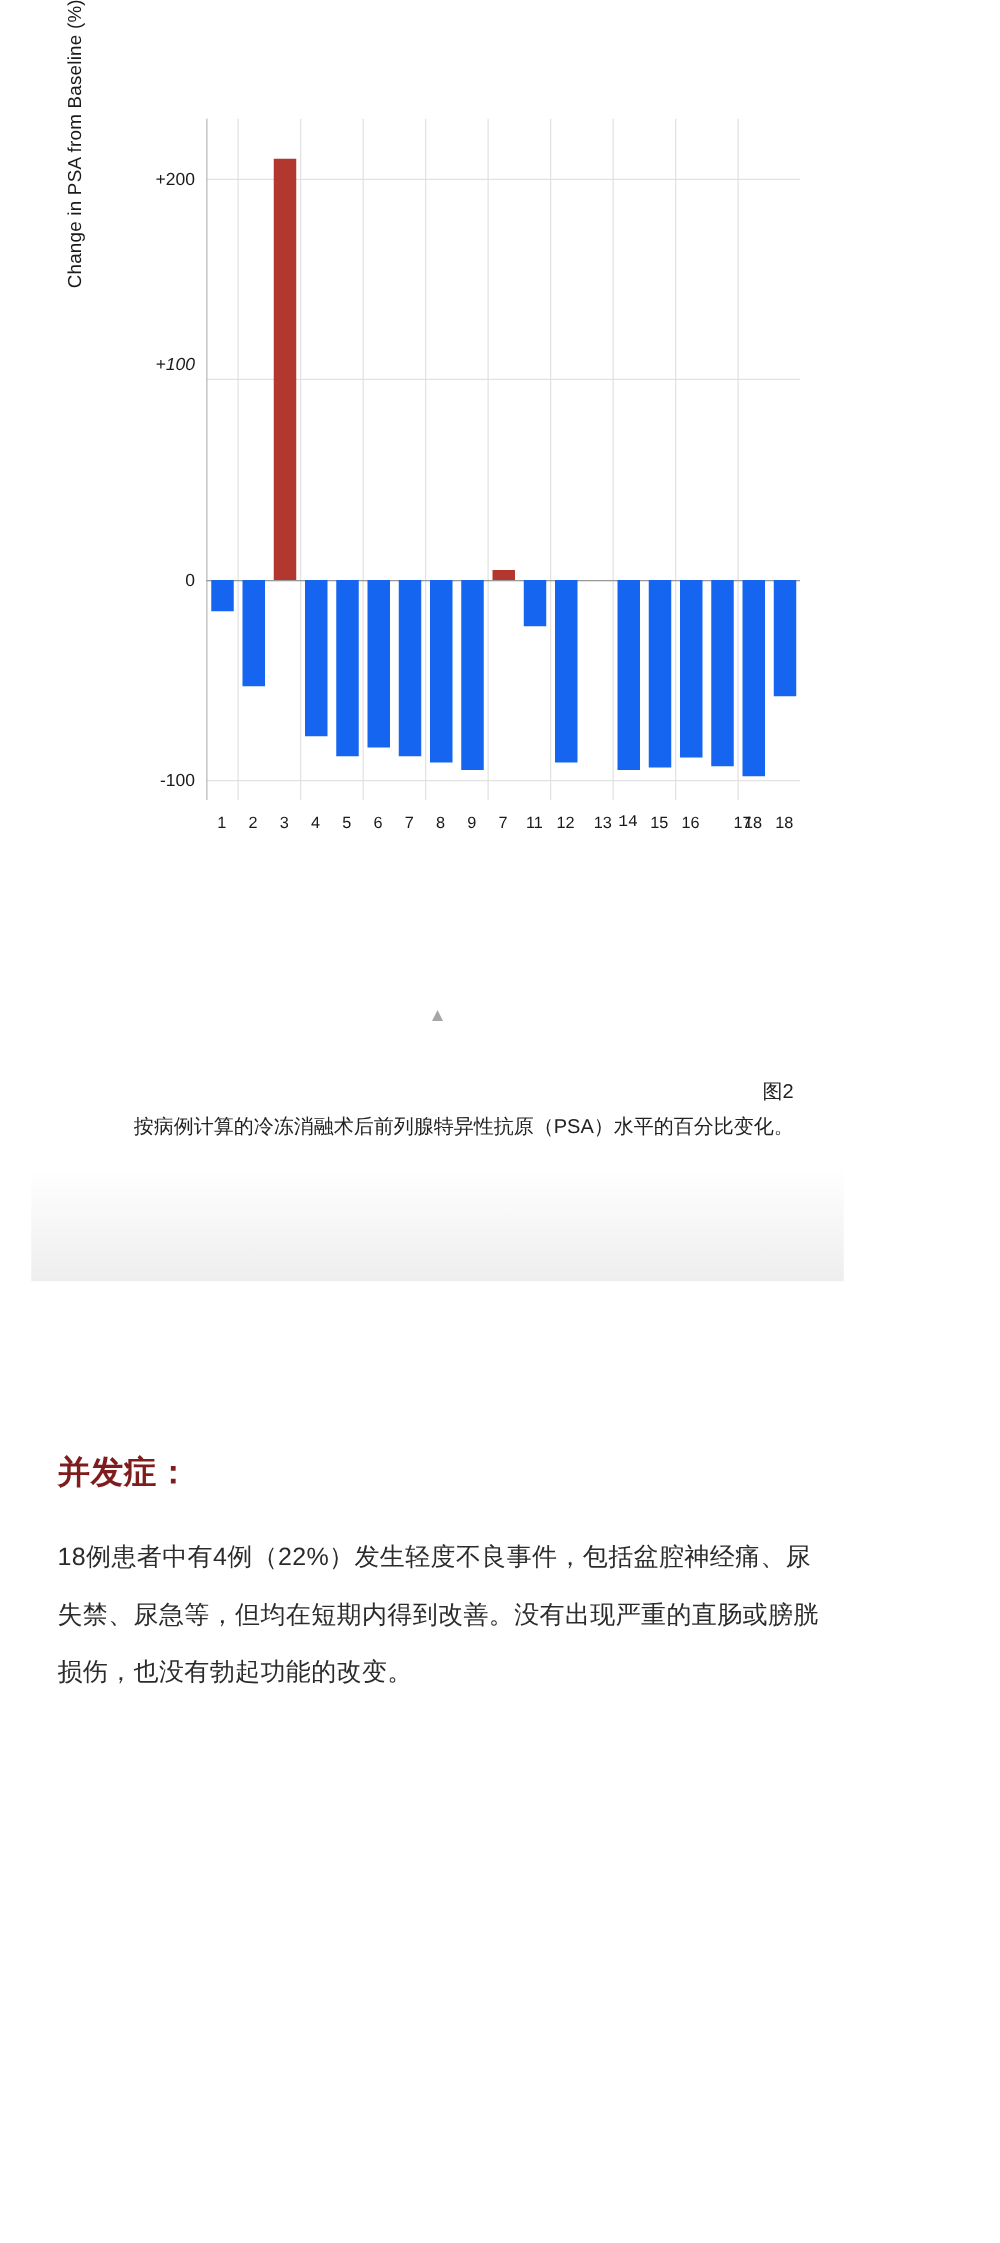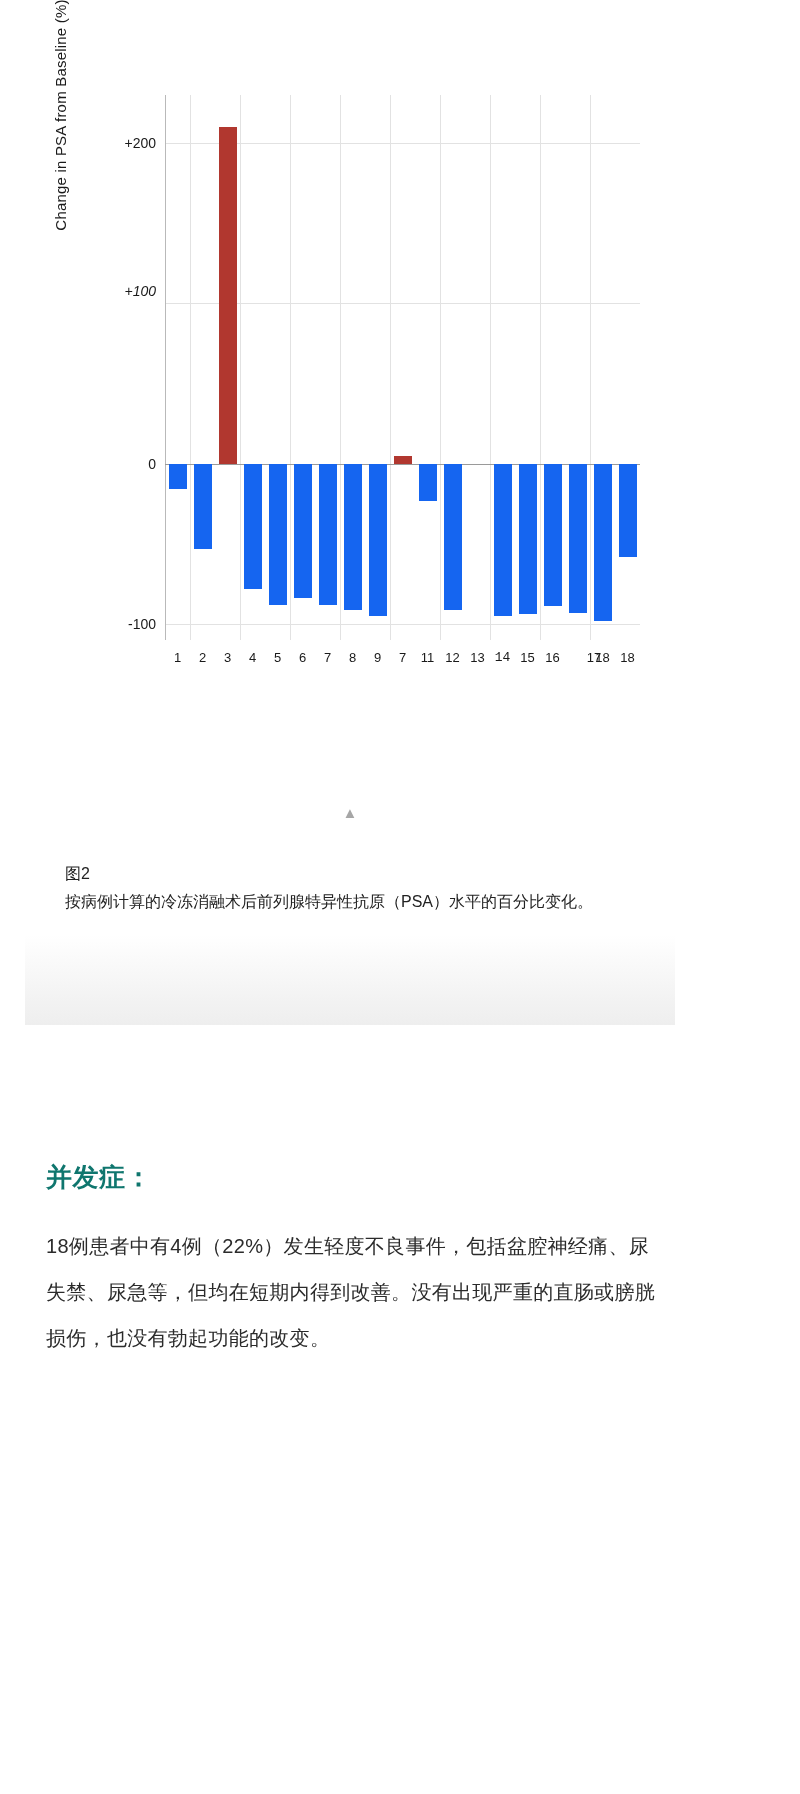--- a/index.html
+++ b/index.html
@@ -143,40 +143,40 @@
     font-size: 15px;
     line-height: 1;
   }
 
   
   .caption {
     position: absolute;
     left: 40px;
     width: 570px;
     top: 820px;
-    text-align: left;
+    text-align: right;
     font-size: 16px;
     line-height: 28px;
     color: #222;
   }
   .caption .cap-title { display: block; }
   .caption .cap-body { display: block; }
 
   
   .section {
     position: absolute;
     left: 46px;
     width: 620px;
     top: 1160px;
   }
   .section h2 {
     margin: 0 0 28px 0;
     font-size: 26px;
     font-weight: bold;
-    color: #0f766e;
+    color: #7f1d1d;
     letter-spacing: 0.5px;
   }
   .section p {
     margin: 0;
     font-size: 20px;
     line-height: 46px;
     color: #2b2b2b;
     letter-spacing: 0.3px;
   }
 </style>
@@ -232,21 +232,21 @@
         <div class="xtick-label" style="left: 62.5px;">3</div>
         <div class="xtick-label" style="left: 87.5px;">4</div>
         <div class="xtick-label" style="left: 112.5px;">5</div>
         <div class="xtick-label" style="left: 137.5px;">6</div>
         <div class="xtick-label" style="left: 162.5px;">7</div>
         <div class="xtick-label" style="left: 187.5px;">8</div>
         <div class="xtick-label" style="left: 212.5px;">9</div>
         <div class="xtick-label" style="left: 237.5px;">7</div>
         <div class="xtick-label" style="left: 262.5px; text-align: center;">11</div>
         <div class="xtick-label" style="left: 287.5px;">12</div>
-        <div class="xtick-label" style="left: 312.5px;">13</div>
+        <div class="xtick-label" style="left: 312.5px; text-align: right;">13</div>
         <div class="xtick-label" style="left: 337.5px; font-family: Liberation Mono, monospace;">14</div>
         <div class="xtick-label" style="left: 362.5px;">15</div>
         <div class="xtick-label" style="left: 387.5px;">16</div>
         <div class="xtick-label" style="left: 429px;">17</div>
         <div class="xtick-label" style="left: 437.5px;">18</div>
         <div class="xtick-label" style="left: 462.5px;">18</div>
       </div>
 
   </div>
 

